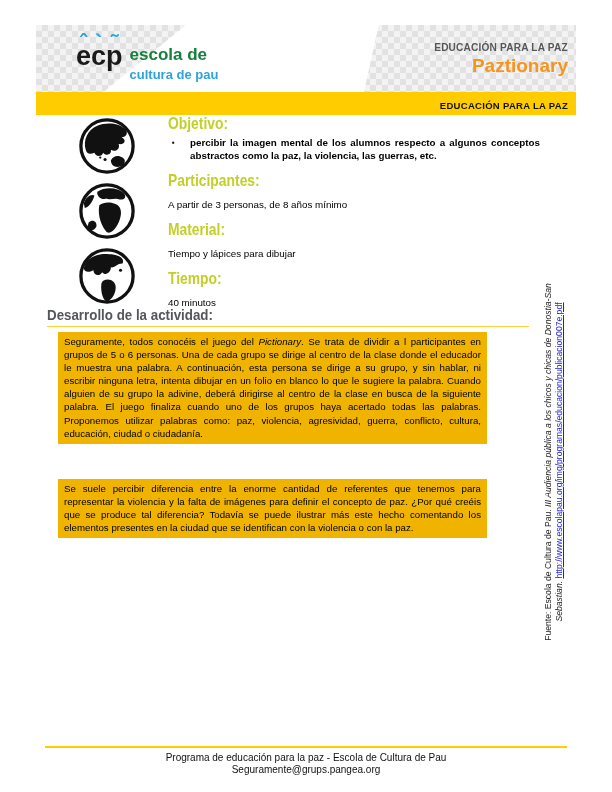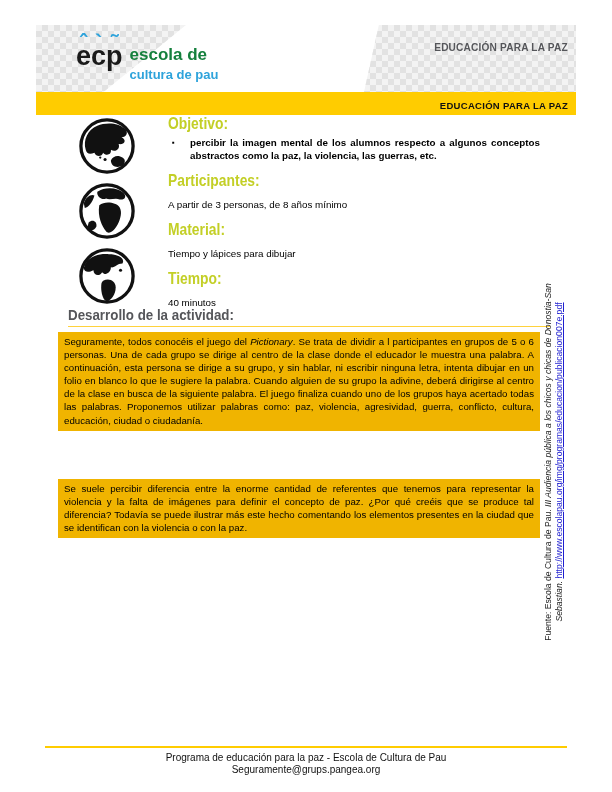--- a/index.html
+++ b/index.html
@@ -56,28 +56,28 @@
     transform:scaleX(0.84); transform-origin:0 50%; display:inline-block; white-space:nowrap;
   }
   .sec-body { font-size:9.8px; line-height:13px; color:#000; }
   .sec-gap { height:9px; }
   .bullet-row { display:flex; margin-top:3px; }
   .bullet-glyph { flex:0 0 22px; font-size:8px; line-height:13px; padding-left:4px; }
   .bullet-text { flex:1; text-align:justify;font-weight:bold; }
   .plain-body { margin-top:8px; margin-bottom:0; }
   
   .main-heading {
-    position:absolute; left:68px; width:482px; border-bottom:1px solid #ffd23d; padding-bottom:2px;
+    position:absolute; left:47px; width:482px; border-bottom:1px solid #ffd23d; padding-bottom:2px;
   }
   .main-heading > span {
     font-size:15.5px; font-weight:700; color:#55565a; display:inline-block;
     transform:scaleX(0.86); transform-origin:0 50%; white-space:nowrap;
   }
   .hl-box {
-    position:absolute; left:58px; width:482px; background:#f0b400;
+    position:absolute; left:58px; width:429px; background:#f0b400;
     padding:3px 6px 4px 6px; font-size:9.7px; line-height:13.1px; text-align:justify; color:#000;
   }
   
   .source-note {
     position:absolute; left:322px; top:449px; width:468px; height:26px;
     transform:rotate(-90deg); transform-origin:50% 50%;
     font-size:8.6px; line-height:11px; text-align:center; color:#222;
   }
   .source-note .it { font-style:italic; }
   .source-url { color:#1f1fd0; text-decoration:underline; }
@@ -103,20 +103,21 @@
           <span class="logo-letter"><span>p</span><span class="logo-accent">˜</span></span>
         </span>
         <span class="logo-words">
           <span class="logo-line1">escola de</span><br>
           <span class="logo-line2">cultura de pau</span>
         </span>
       </div>
 
       <div class="header-right">
         <span class="program-label">EDUCACIÓN PARA LA PAZ</span><br>
+        <span class="sheet-title">Paztionary</span>
       </div>
     </div>
     <div class="header-band">
       <span class="band-label">EDUCACIÓN PARA LA PAZ</span>
     </div>
   </div>
 
   <div class="globes">
     <svg class="globe" width="62" height="58" viewBox="0 0 64 60">
       <circle cx="32" cy="30" r="27" fill="#fff" stroke="#111" stroke-width="3.4"></circle>

